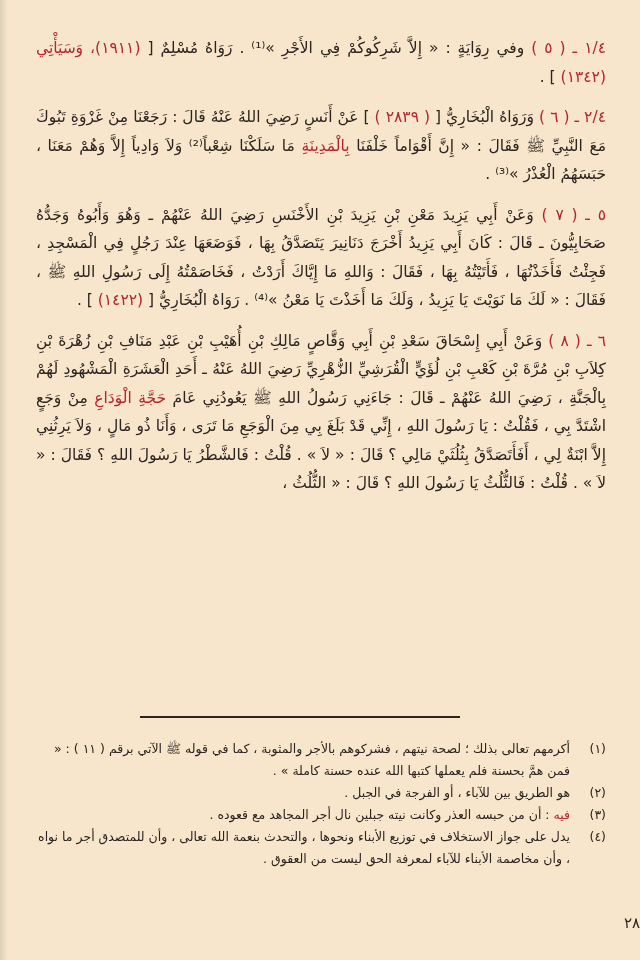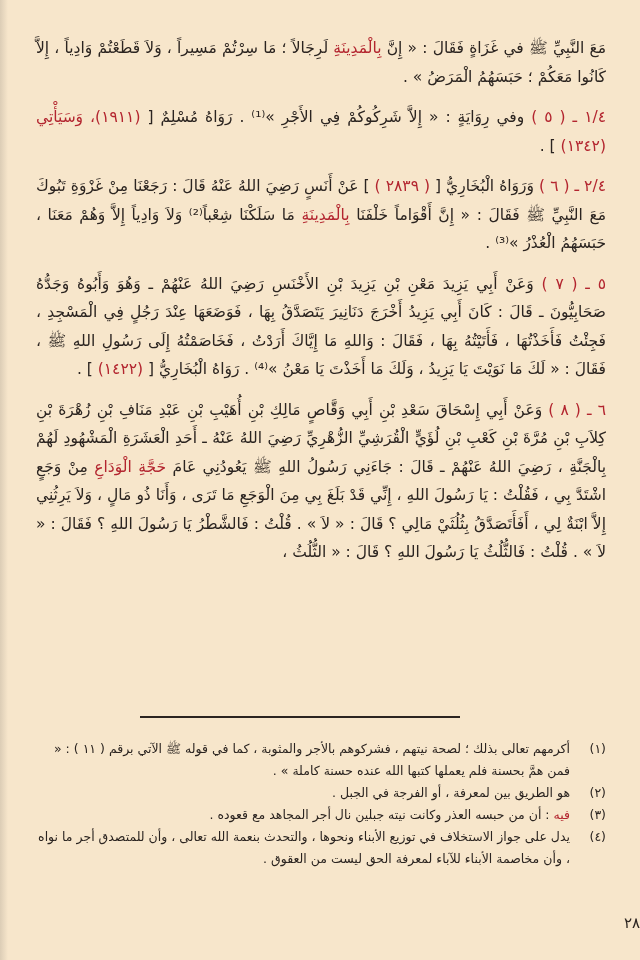--- a/index.html
+++ b/index.html
@@ -35,37 +35,36 @@
     position:absolute; left:0; top:0; bottom:0; width:8px;
     background:linear-gradient(to right, #dccdb6, #f7e6cb);
   }
 </style>
 </head>
 <body>
 
 <div class="lshade"></div>
 
 <div class="page">
-  <p class="para"><span>مَعَ النَّبِيِّ ﷺ في غَزَاةٍ فَقَالَ : « إِنَّ </span><span class="red">بِالْمَدِينَةِ</span><span> لَرِجَالاً ؛ مَا سِرْتُمْ مَسِيراً ، وَلاَ قَطَعْتُمْ وَادِياً ، إِلاَّ كَانُوا مَعَكُمْ ؛ حَبَسَهُمُ الْمَرَضُ » .</span></p>
   <p class="para"><span class="red">١/٤ ـ ( ٥ )</span><span> وفي رِوَايَةٍ : « إِلاَّ شَرِكُوكُمْ فِي الأَجْرِ »⁽¹⁾ . رَوَاهُ مُسْلِمٌ [ </span><span class="red">(١٩١١)، وَسَيَأْتِي (١٣٤٢)</span><span> ] .</span></p>
   <p class="para"><span class="red">٢/٤ ـ ( ٦ )</span><span> وَرَوَاهُ الْبُخَارِيُّ [ </span><span class="red">( ٢٨٣٩ )</span><span> ] عَنْ أَنَسٍ رَضِيَ اللهُ عَنْهُ قَالَ : رَجَعْنَا مِنْ غَزْوَةِ تَبُوكَ مَعَ النَّبِيِّ ﷺ فَقَالَ : « إِنَّ أَقْوَاماً خَلْفَنَا </span><span class="red">بِالْمَدِينَةِ</span><span> مَا سَلَكْنَا شِعْباً⁽²⁾ وَلاَ وَادِياً إِلاَّ وَهُمْ مَعَنَا ، حَبَسَهُمُ الْعُذْرُ »⁽³⁾ .</span></p>
   <p class="para"><span class="red">٥ ـ ( ٧ )</span><span> وَعَنْ أَبِي يَزِيدَ مَعْنِ بْنِ يَزِيدَ بْنِ الأَخْنَسِ رَضِيَ اللهُ عَنْهُمْ ـ وَهُوَ وَأَبُوهُ وَجَدُّهُ صَحَابِيُّونَ ـ قَالَ : كَانَ أَبِي يَزِيدُ أَخْرَجَ دَنَانِيرَ يَتَصَدَّقُ بِهَا ، فَوَضَعَهَا عِنْدَ رَجُلٍ فِي الْمَسْجِدِ ، فَجِئْتُ فَأَخَذْتُهَا ، فَأَتَيْتُهُ بِهَا ، فَقَالَ : وَاللهِ مَا إِيَّاكَ أَرَدْتُ ، فَخَاصَمْتُهُ إِلَى رَسُولِ اللهِ ﷺ ، فَقَالَ : « لَكَ مَا نَوَيْتَ يَا يَزِيدُ ، وَلَكَ مَا أَخَذْتَ يَا مَعْنُ »⁽⁴⁾ . رَوَاهُ الْبُخَارِيُّ [ </span><span class="red">(١٤٢٢)</span><span> ] .</span></p>
   <p class="para"><span class="red">٦ ـ ( ٨ )</span><span> وَعَنْ أَبِي إِسْحَاقَ سَعْدِ بْنِ أَبِي وَقَّاصٍ مَالِكِ بْنِ أُهَيْبِ بْنِ عَبْدِ مَنَافِ بْنِ زُهْرَةَ بْنِ كِلاَبِ بْنِ مُرَّةَ بْنِ كَعْبِ بْنِ لُؤَيٍّ الْقُرَشِيِّ الزُّهْرِيِّ رَضِيَ اللهُ عَنْهُ ـ أَحَدِ الْعَشَرَةِ الْمَشْهُودِ لَهُمْ بِالْجَنَّةِ ، رَضِيَ اللهُ عَنْهُمْ ـ قَالَ : جَاءَنِي رَسُولُ اللهِ ﷺ يَعُودُنِي عَامَ </span><span class="red">حَجَّةِ الْوَدَاعِ</span><span> مِنْ وَجَعٍ اشْتَدَّ بِي ، فَقُلْتُ : يَا رَسُولَ اللهِ ، إِنِّي قَدْ بَلَغَ بِي مِنَ الْوَجَعِ مَا تَرَى ، وَأَنَا ذُو مَالٍ ، وَلاَ يَرِثُنِي إِلاَّ ابْنَةٌ لِي ، أَفَأَتَصَدَّقُ بِثُلُثَيْ مَالِي ؟ قَالَ : « لاَ » . قُلْتُ : فَالشَّطْرُ يَا رَسُولَ اللهِ ؟ فَقَالَ : « لاَ » . قُلْتُ : فَالثُّلُثُ يَا رَسُولَ اللهِ ؟ قَالَ : « الثُّلُثُ ،</span></p>
 </div>
 
 <div class="divider"></div>
 
 <div class="notes">
   <div class="note">
     <span class="num">(١)</span>
     <span class="txt"><span>أكرمهم تعالى بذلك ؛ لصحة نيتهم ، فشركوهم بالأجر والمثوبة ، كما في قوله ﷺ الآتي برقم ( ١١ ) : « فمن همَّ بحسنة فلم يعملها كتبها الله عنده حسنة كاملة » .</span></span>
   </div>
   <div class="note">
     <span class="num">(٢)</span>
-    <span class="txt"><span>هو الطريق بين لمعرفة ، أو الفرجة في الجبل .</span></span>
+    <span class="txt"><span>هو الطريق بين للآباء ، أو الفرجة في الجبل .</span></span>
   </div>
   <div class="note">
     <span class="num">(٣)</span>
     <span class="txt"><span class="red">فيه</span><span> : أن من حبسه العذر وكانت نيته جبلين نال أجر المجاهد مع قعوده .</span></span>
   </div>
   <div class="note">
     <span class="num">(٤)</span>
     <span class="txt"><span>يدل على جواز الاستخلاف في توزيع الأبناء ونحوها ، والتحدث بنعمة الله تعالى ، وأن للمتصدق أجر ما نواه ، وأن مخاصمة الأبناء للآباء لمعرفة الحق ليست من العقوق .</span></span>
   </div>
 </div>

